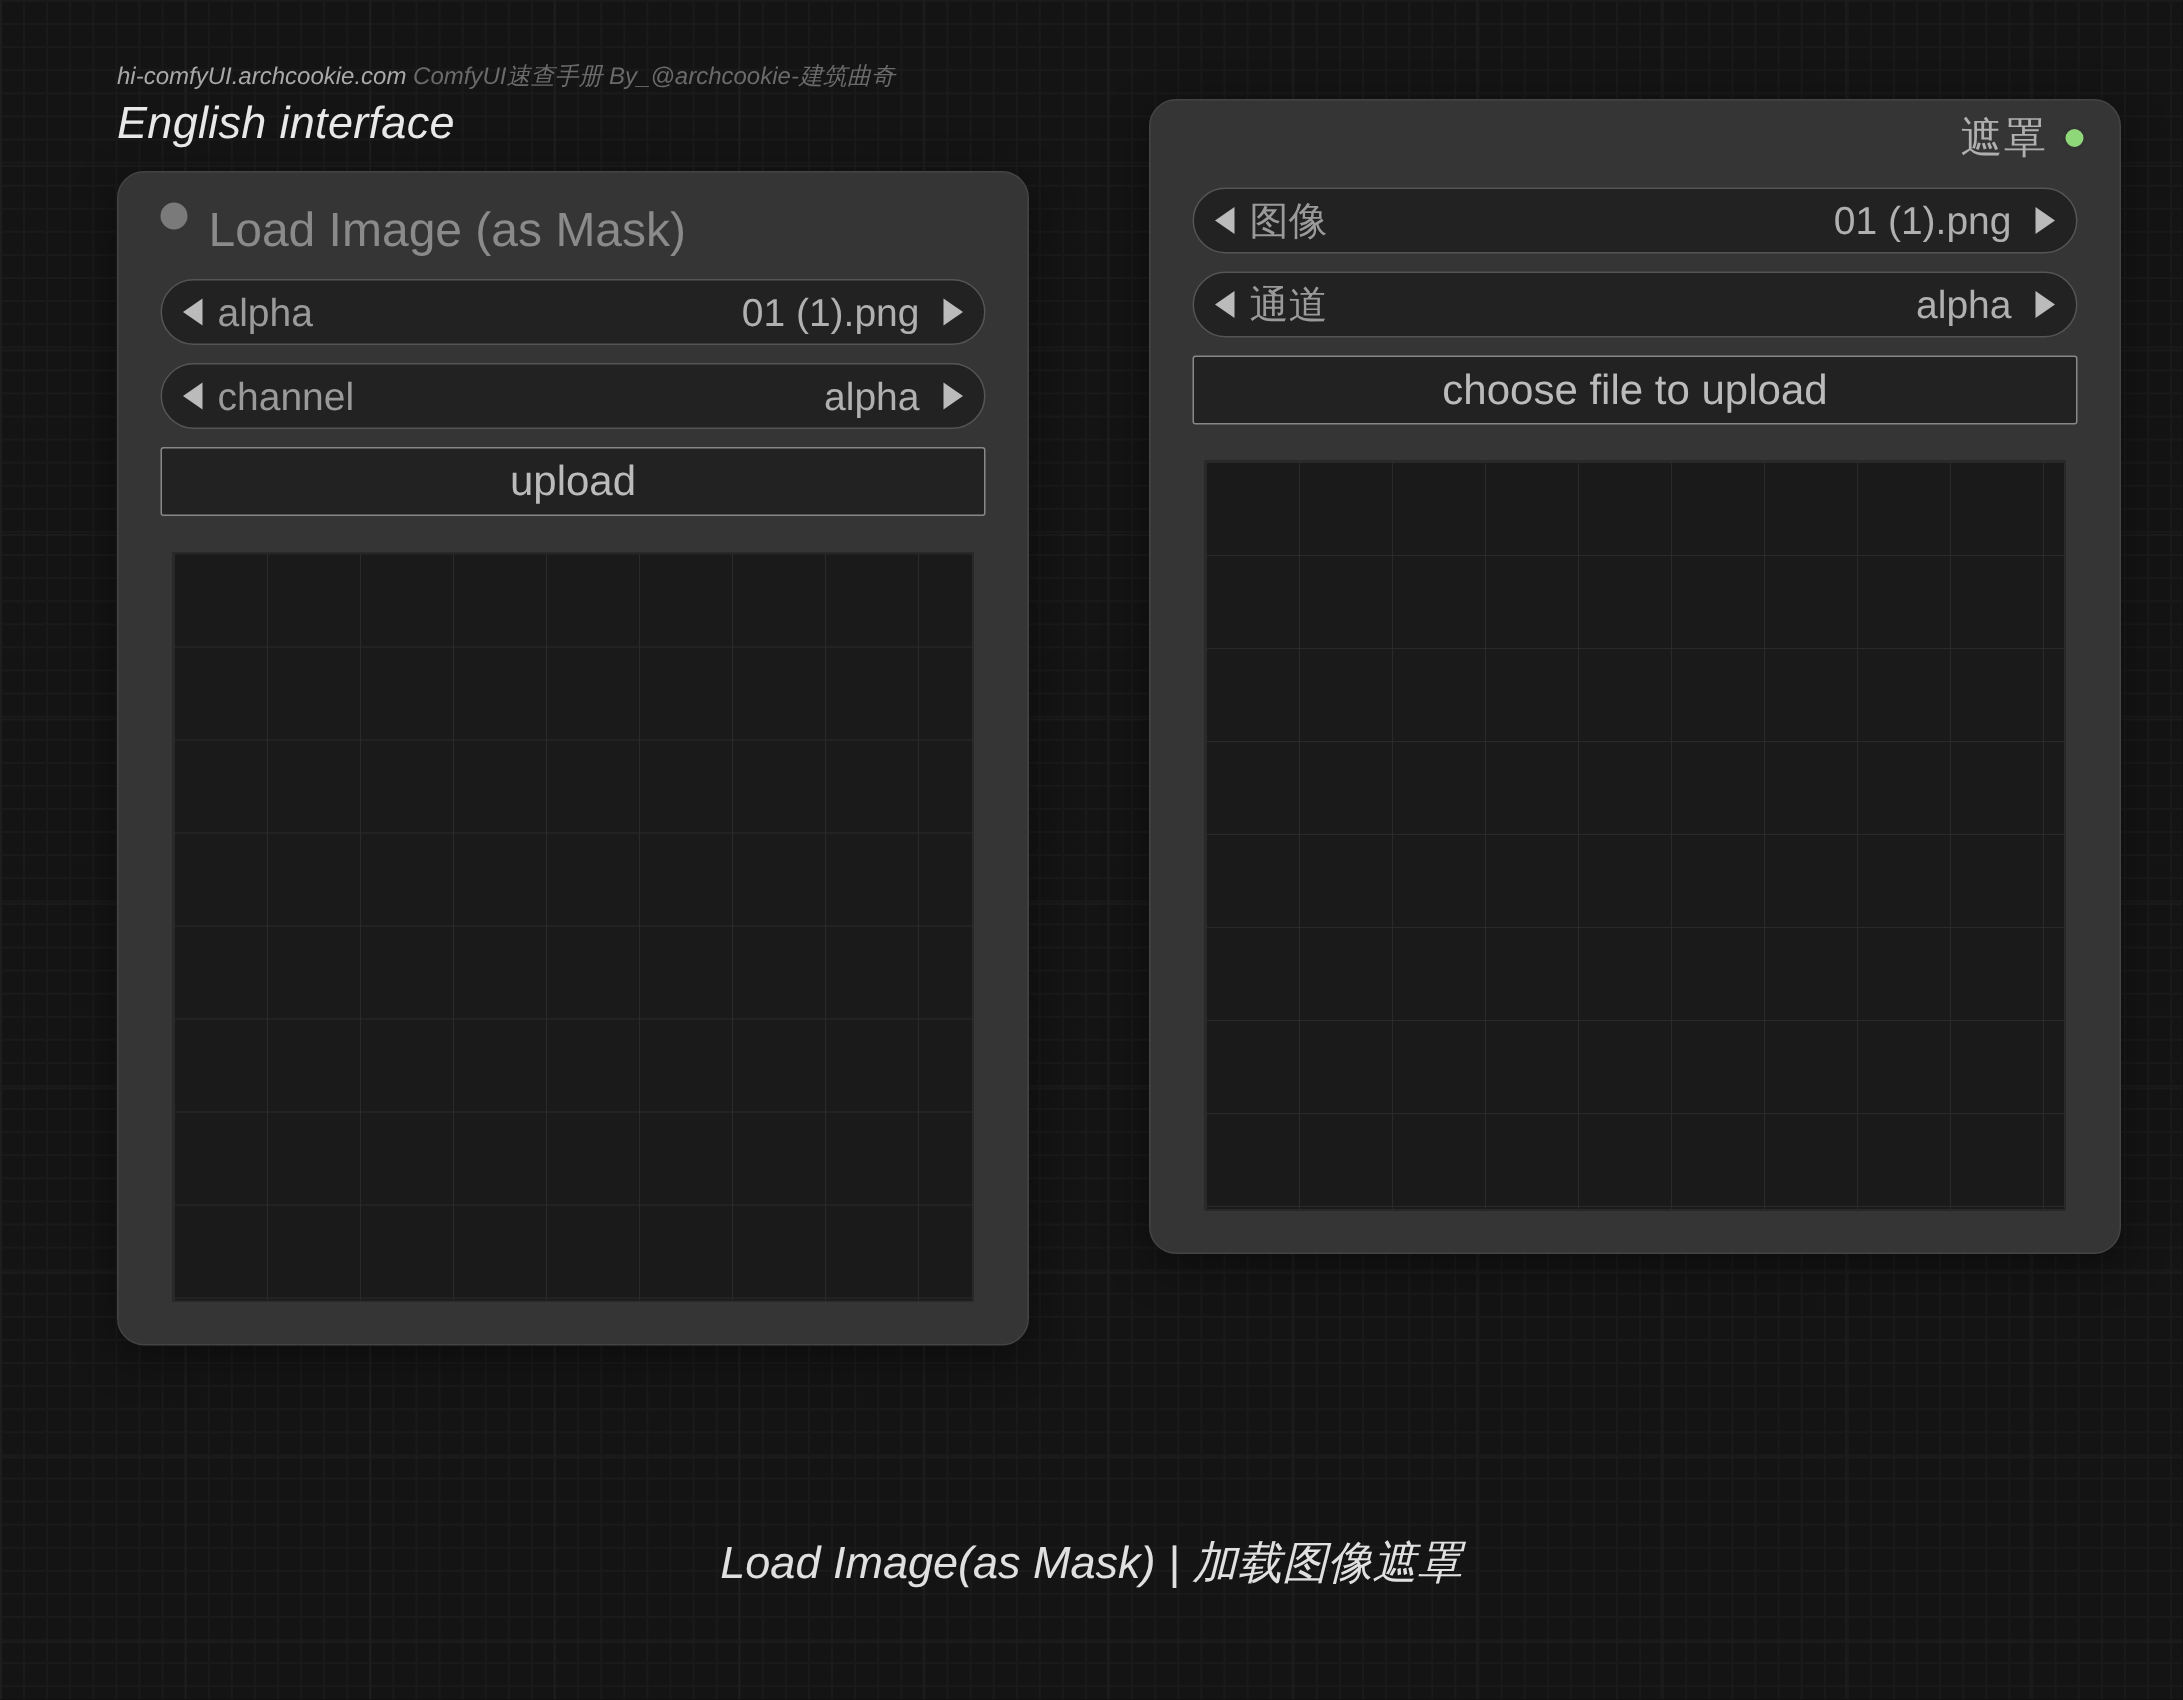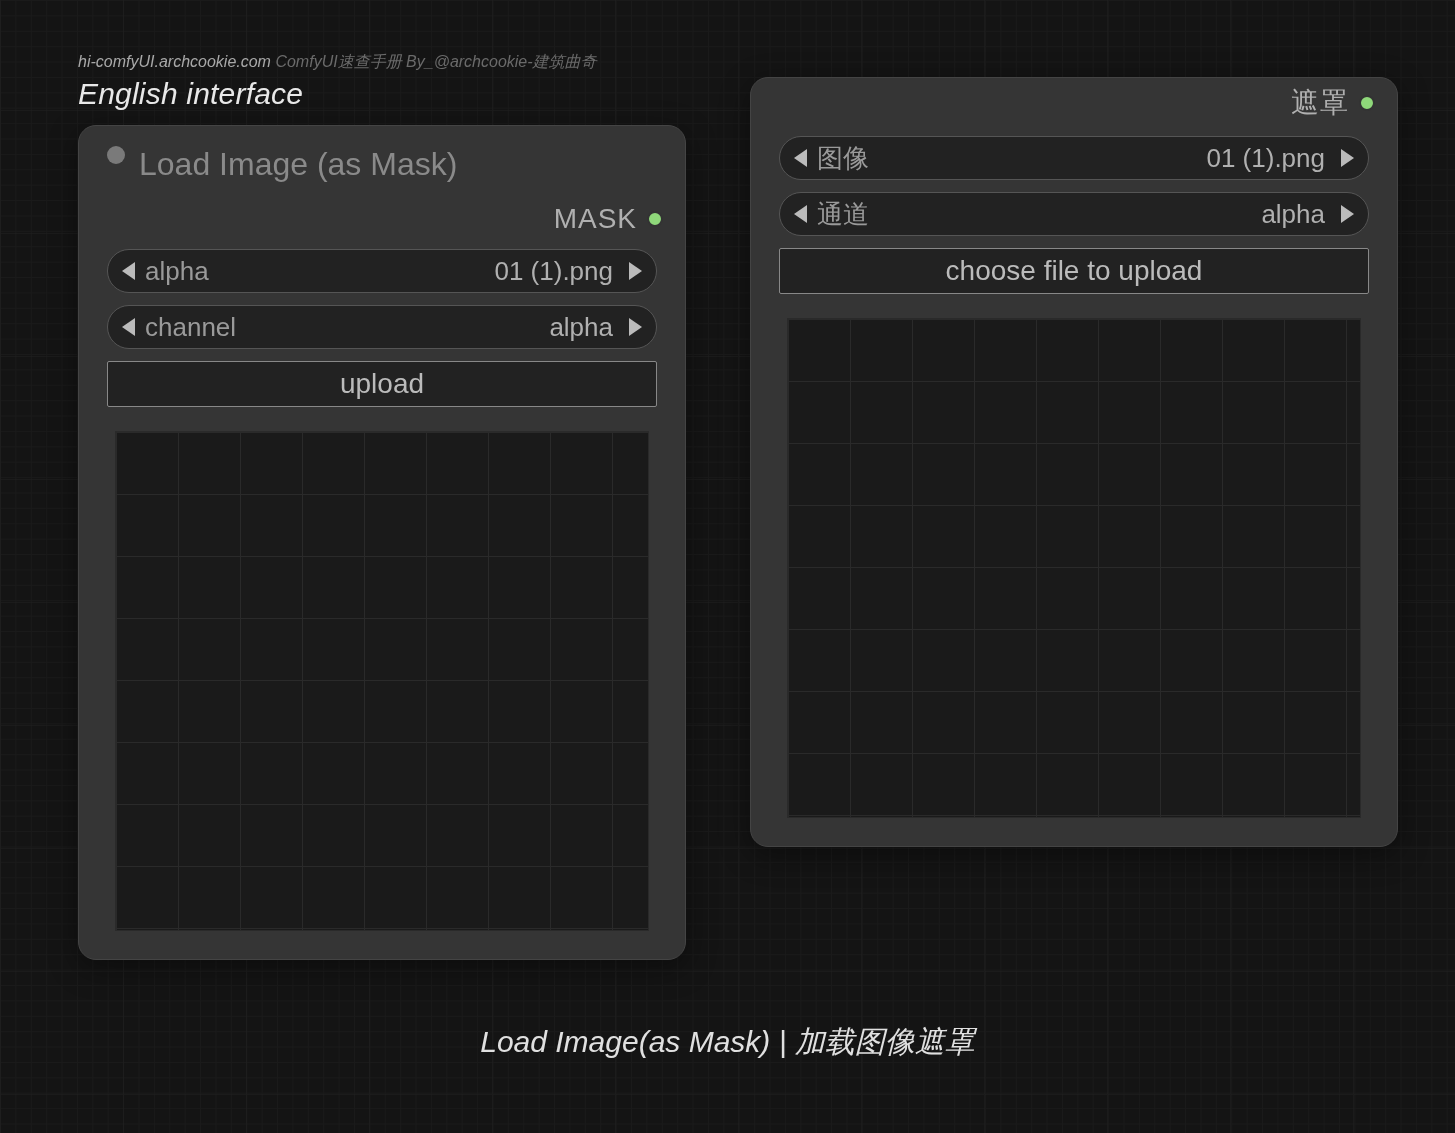--- a/index.html
+++ b/index.html
@@ -29,34 +29,34 @@
         linear-gradient(to right, #222 1px, transparent 1px),
         linear-gradient(to bottom, #222 1px, transparent 1px);
       background-size: 123px 123px;
       background-position: 0 110px;
       opacity: 0.5;
     }
     .content {
       position: relative;
       width: 100%;
       height: 100%;
-      padding: 52px 78px;
+      padding: 41px 78px;
     }
     .watermark {
       font-style: italic;
       color: #6a6a6a;
       font-size: 16px;
       margin-bottom: 4px;
     }
     .watermark .bright {
       color: #a8a8a8;
     }
     .columns {
       display: flex;
-      gap: 64px;
+      gap: 80px;
       margin-top: 2px;
     }
     .col {
       flex: 0 0 auto;
     }
     .col-en { width: 608px; }
     .col-cn { width: 648px; }
     .section-label {
       color: #e8e8e8;
       font-size: 30px;
@@ -202,24 +202,20 @@
 
     <div class="col col-en">
       <div class="section-label">English interface</div>
 
       <div class="node-card">
         <div class="node-header">
           <span class="node-dot"></span>
           <span class="node-title">Load Image (as Mask)</span>
         </div>
 
-        <div class="output-row">
-          <span class="output-label">MASK</span>
-          <span class="output-port"></span>
-        </div>
 
         <div class="widget-stack">
 
           <div class="pill-row">
             <span class="tri tri-left"></span>
             <span class="pill-label">alpha</span>
             <span class="pill-value">01 (1).png</span>
             <span class="tri tri-right"></span>
           </div>
 

